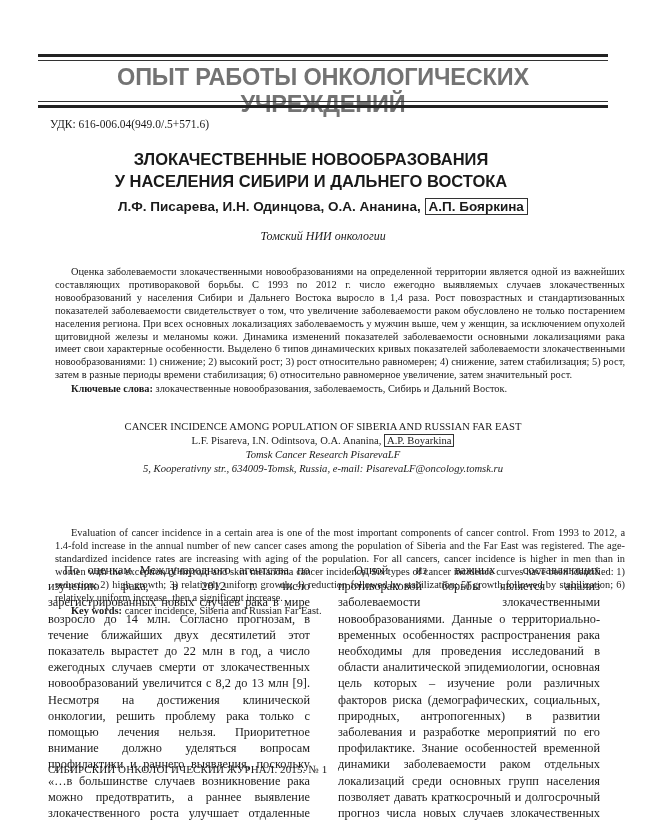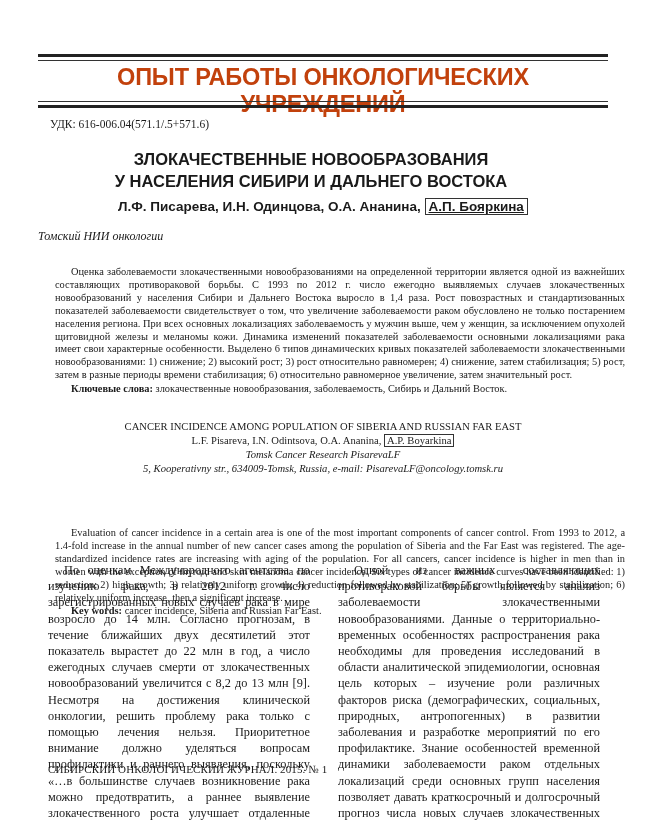--- a/index.html
+++ b/index.html
@@ -2,31 +2,31 @@
 <html><head>
 <meta charset="utf-8">
 <style>
   html, body { margin: 0; padding: 0; background: #ffffff; }
   body { width: 646px; height: 820px; position: relative; overflow: hidden; color: #1a1a1a; font-family: "Liberation Serif", serif; }
   .rule-thick { height: 3px; background: #222; }
   .rule-thin { height: 1px; background: #333; }
   .rubric-top { position: absolute; left: 38px; width: 570px; top: 54px; }
   .rubric-top .rule-thick { margin-bottom: 3px; }
   .rubric { position: absolute; left: 38px; width: 570px; top: 64px; text-align: center;
-    font-family: "Liberation Sans", sans-serif; font-weight: bold; font-size: 23.5px; letter-spacing: -0.2px; color: #c2410c; }
+    font-family: "Liberation Sans", sans-serif; font-weight: bold; font-size: 23.5px; letter-spacing: -0.2px; color: #737373; }
   .rubric-bottom { position: absolute; left: 38px; width: 570px; top: 101px; }
   .rubric-bottom .rule-thin { margin-bottom: 3px; }
 
   .udk { position: absolute; left: 50px; top: 118px; font-size: 11.5px; }
   .title { position: absolute; left: 26px; width: 570px; top: 148px; text-align: center;
     font-family: "Liberation Sans", sans-serif; font-weight: bold; font-size: 16.5px; line-height: 22px; }
   .authors { position: absolute; left: 38px; width: 570px; top: 199px; text-align: center;
     font-family: "Liberation Sans", sans-serif; font-weight: bold; font-size: 13.5px; }
-  .boxed { border: 1px solid #333; padding: 0 3px; text-decoration: underline; }
-  .affil { position: absolute; left: 38px; width: 570px; top: 229px; font-style: italic; font-size: 12px; line-height: 15px; }
+  .boxed { border: 1px solid #333; padding: 0 3px; }
+  .affil { position: absolute; left: 38px; width: 570px; top: 229px; text-align: center; font-style: italic; font-size: 12px; line-height: 15px; }
 
   .abstract { position: absolute; left: 55px; width: 570px; font-size: 10.4px; line-height: 12.9px; text-align: justify; }
   .abstract p { margin: 0; text-indent: 16px; }
   .abstract .kw { margin-top: 1px; }
   .abstract b { font-weight: bold; }
   .ru-abs { top: 266px; }
   .en-head { position: absolute; left: 38px; width: 570px; top: 420px; text-align: center; font-size: 10.6px; line-height: 14px; }
   .en-head .it { font-style: italic; }
   .boxed-sm { border: 1px solid #333; padding: 0 2px; }
   .en-abs { top: 483px; margin-top: 44px; }
@@ -43,21 +43,21 @@
 <div class="rubric-top">
   <div class="rule-thick"></div>
   <div class="rule-thin"></div>
 </div>
 <div class="rubric">ОПЫТ РАБОТЫ ОНКОЛОГИЧЕСКИХ УЧРЕЖДЕНИЙ</div>
 <div class="rubric-bottom">
   <div class="rule-thin"></div>
   <div class="rule-thick"></div>
 </div>
 
-<div class="udk">УДК: 616-006.04(571.1/.5+571.6)</div>
+<div class="udk">УДК: 616-006.04(949.0/.5+571.6)</div>
 
 <div class="title">
   <div>ЗЛОКАЧЕСТВЕННЫЕ НОВООБРАЗОВАНИЯ</div>
   <div>У НАСЕЛЕНИЯ СИБИРИ И ДАЛЬНЕГО ВОСТОКА</div>
 </div>
 
 <div class="authors">
   <span>Л.Ф. Писарева, И.Н. Одинцова, О.А. Ананина,</span>
   <span class="boxed">А.П. Бояркина</span>
 </div>

